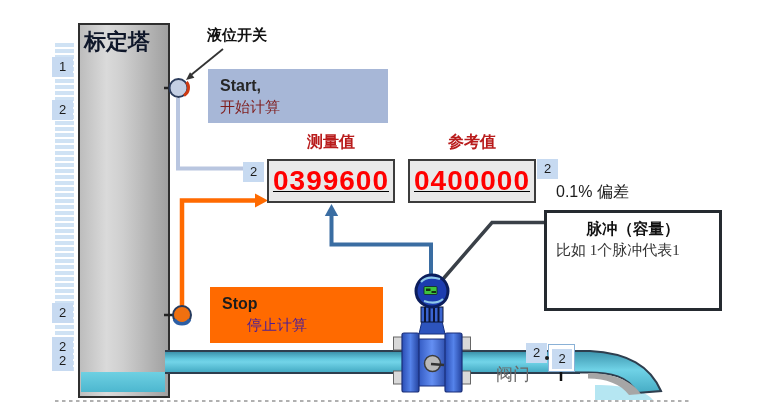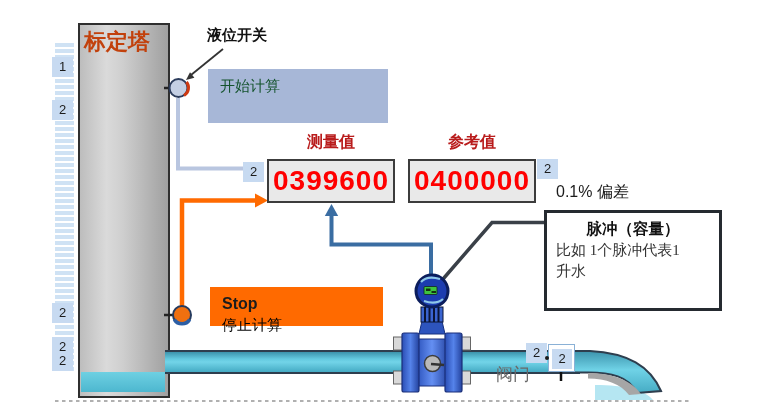--- a/index.html
+++ b/index.html
@@ -10,44 +10,44 @@
   #gauge-strip{left:55px;top:43px;width:19px;height:330px;z-index:2;
     background:repeating-linear-gradient(180deg,#cfe2f4 0px,#cfe2f4 4px,#ffffff 4px,#ffffff 6px);}
   
   .ppt-badge{width:21px;height:20px;line-height:20px;text-align:center;z-index:12;
     background:#c7daf1;color:#1c1c1c;font-size:13px;}
   
   #tower{left:78px;top:23px;width:88px;height:371px;z-index:1;border:2px solid #2f2f2f;
     background:linear-gradient(90deg,#bdbdbd 0%,#dadada 30%,#cfcfcf 48%,#a0a0a0 100%);}
   #tower-water{left:81px;top:372px;width:84px;height:20px;z-index:3;
     background:linear-gradient(180deg,#6ed0e2,#4db7cf);}
-  #tower-title{left:84px;top:27px;width:80px;z-index:4;color:#c2410c;font-size:22px;font-weight:bold;}
+  #tower-title{left:84px;top:27px;width:80px;z-index:4;color:#0f172a;font-size:22px;font-weight:bold;}
   
   #pipe{left:165px;top:350px;width:415px;height:24px;z-index:2;box-sizing:border-box;
     border-top:2px solid #2e3e4e;border-bottom:2px solid #2e3e4e;
     background:linear-gradient(180deg,#3c93ac 0%,#63c9df 35%,#72d4e8 50%,#45abc4 100%);}
   
   #overlay{left:0;top:0;width:764px;height:406px;z-index:5;}
   
   #level-switch-label{left:207px;top:26px;font-size:15px;font-weight:bold;color:#111;z-index:10;}
   #valve-label{left:496px;top:363px;font-size:17px;color:#6a6a6a;z-index:10;}
   #deviation-label{left:556px;top:182px;font-size:16px;font-weight:normal;color:#1c1c1c;z-index:10;}
   
   #start-box{left:208px;top:69px;width:180px;height:54px;background:#a7b7d7;z-index:10;
     padding:6px 12px;box-sizing:border-box;}
   #start-box .t{font-size:16px;font-weight:bold;color:#262626;line-height:21px;}
-  #start-box .s{font-size:15px;color:#14532d;line-height:21px;}
-  #stop-box{left:210px;top:287px;width:173px;height:39px;background:#ff6a00;z-index:10;
+  #start-box .s{font-size:15px;color:#7f1d1d;line-height:21px;}
+  #stop-box{left:210px;top:287px;width:173px;height:56px;background:#ff6a00;z-index:10;
     padding:6px 12px;box-sizing:border-box;}
   #stop-box .t{font-size:16px;font-weight:bold;color:#1c1c1c;line-height:21px;}
-  #stop-box .s{font-size:15px;color:#000000;line-height:21px;}
+  #stop-box .s{font-size:15px;color:#4c1d95;line-height:21px;margin-left:25px;}
   
   .disp-label{top:132px;width:128px;text-align:center;font-size:16px;font-weight:bold;color:#b91c1c;z-index:10;}
   .disp-box{top:159px;width:128px;height:44px;background:#e9e9e9;border:2px solid #3c3c3c;
-    box-sizing:border-box;z-index:10;text-align:center;}
+    box-sizing:border-box;z-index:10;text-align:center;text-decoration:underline;}
   .disp-box span{font-size:28px;font-weight:bold;color:#ff0000;line-height:40px;letter-spacing:1px;}
   #measured-label,#measured-box{left:267px;}
   #reference-label,#reference-box{left:408px;}
   
   #specs-box{left:450px;top:21px;width:278px;height:82px;border:2px solid #3b3b3b;z-index:10;
     box-sizing:border-box;background:#fff;padding:6px 8px;}
   .spec-row{display:grid;grid-template-columns:150px 1fr;font-size:17px;font-weight:bold;
     color:#33373d;line-height:23px;}
   
   #pulse-box{left:544px;top:210px;width:178px;height:101px;border:3px solid #252a30;z-index:10;
@@ -152,20 +152,21 @@
     <rect x="424" y="286.5" width="13" height="8" rx="1" fill="#3ec43e" stroke="#122" stroke-width="0.8"></rect>
     <rect x="426" y="288.5" width="4.5" height="2.5" fill="#14320f"></rect>
     <rect x="431.5" y="291" width="4.5" height="2" fill="#14320f"></rect>
 
     <line x1="561" y1="366" x2="561" y2="381" stroke="#111" stroke-width="2.5"></line>
   </svg>
 
   <div class="abs" id="level-switch-label">液位开关</div>
 
   <div class="abs" id="start-box">
+    <div class="t">Start,</div>
     <div class="s">开始计算</div>
   </div>
   <div class="abs" id="stop-box">
     <div class="t">Stop</div>
     <div class="s">停止计算</div>
   </div>
 
   <div class="abs disp-label" id="measured-label">测量值</div>
   <div class="abs disp-box" id="measured-box">
     <span>0399600</span>
@@ -173,21 +174,20 @@
   <div class="abs disp-label" id="reference-label">参考值</div>
   <div class="abs disp-box" id="reference-box">
     <span>0400000</span>
   </div>
   <div class="abs" id="deviation-label">0.1% 偏差</div>
 
 
   <div class="abs" id="pulse-box">
     <div class="t">脉冲（容量）</div>
     <div class="b">比如 1个脉冲代表1</div>
-    <div class="b">升水</div>
   </div>
 
   <div class="abs" id="valve-label">阀门</div>
 
   <div class="abs ppt-badge" id="badge-g1">1</div>
   <div class="abs ppt-badge" id="badge-g2">2</div>
   <div class="abs ppt-badge" id="badge-g3">2</div>
   <div class="abs ppt-badge" id="badge-g4">2</div>
   <div class="abs ppt-badge" id="badge-g5">2</div>
   <div class="abs ppt-badge" id="badge-measured">2</div>

